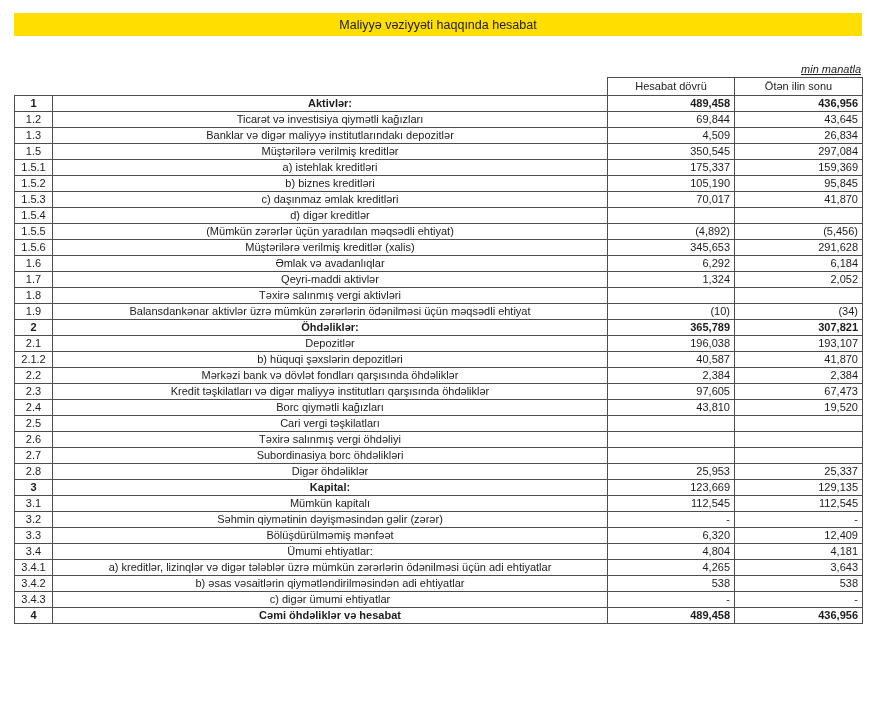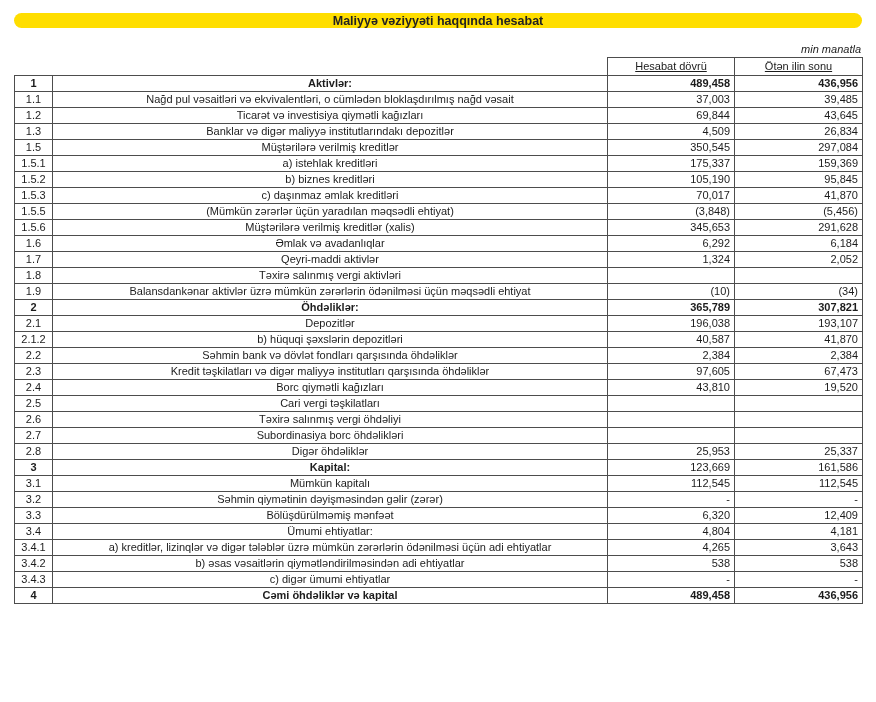--- a/index.html
+++ b/index.html
@@ -5,54 +5,54 @@
   * { box-sizing: border-box; }
   html, body {
     margin: 0; padding: 0;
     width: 876px; height: 702px;
     background: #ffffff;
     font-family: "Liberation Sans", sans-serif;
     color: #1c1c1c;
   }
   .banner {
     margin: 13px 14px 0 14px;
-    height: 15px;
+    height: 23px;
     background: #FFDE00;
     display: flex;
     align-items: center;
     justify-content: center;
     font-size: 12.5px;
-    font-weight: bold;
+    font-weight: normal;
     color: #222;
-    border-radius: 9px;
   }
   .unit-note {
-    margin: 15px 15px 2px 14px;
+    margin: 27px 15px 2px 14px;
     text-align: right;
     font-style: italic;
     font-size: 11px;
     color: #222;
+    text-decoration: underline;
   }
   table.fin {
     border-collapse: collapse;
     margin: 0 14px;
     width: 848px;
     table-layout: fixed;
     font-size: 11px;
   }
   table.fin td, table.fin th {
     border: 1px solid #4d4d4d;
     padding: 0 4px;
     height: 15px;
     line-height: 15px;
     overflow: hidden;
     white-space: nowrap;
     font-weight: normal;
   }
-  table.fin thead th { height: 17px; line-height: 17px; text-decoration: underline; }
+  table.fin thead th { height: 17px; line-height: 17px; }
   thead th.blank { border: none; background: #fff; }
   th.value-head { text-align: center; font-weight: bold; }
   td.c-num { text-align: center; }
   td.c-label { text-align: center; }
   td.c-val { text-align: right; }
   tr.sec td { font-weight: bold; }
   tr.sec-label td.c-num, tr.sec-label td.c-label { font-weight: bold; }
 </style>
 </head>
 <body>
@@ -79,26 +79,20 @@
     </tr>
   </thead>
   <tbody>
     <tr class="sec">
         <td class="c-num">1</td>
         <td class="c-label">Aktivlər:</td>
         <td class="c-val">489,458</td>
         <td class="c-val">436,956</td>
       </tr>
     <tr>
-        <td class="c-num">1.1</td>
-        <td class="c-label">Nağd pul vəsaitləri və ekvivalentləri, o cümlədən bloklaşdırılmış nağd vəsait</td>
-        <td class="c-val">37,003</td>
-        <td class="c-val">39,485</td>
-      </tr>
-    <tr>
         <td class="c-num">1.2</td>
         <td class="c-label">Ticarət və investisiya qiymətli kağızları</td>
         <td class="c-val">69,844</td>
         <td class="c-val">43,645</td>
       </tr>
     <tr>
         <td class="c-num">1.3</td>
         <td class="c-label">Banklar və digər maliyyə institutlarındakı depozitlər</td>
         <td class="c-val">4,509</td>
         <td class="c-val">26,834</td>
@@ -121,23 +115,29 @@
         <td class="c-val">105,190</td>
         <td class="c-val">95,845</td>
       </tr>
     <tr>
         <td class="c-num">1.5.3</td>
         <td class="c-label">c) daşınmaz əmlak kreditləri</td>
         <td class="c-val">70,017</td>
         <td class="c-val">41,870</td>
       </tr>
     <tr>
+        <td class="c-num">1.5.4</td>
+        <td class="c-label">d) digər kreditlər</td>
+        <td class="c-val"></td>
+        <td class="c-val"></td>
+      </tr>
+    <tr>
         <td class="c-num">1.5.5</td>
         <td class="c-label">(Mümkün zərərlər üçün yaradılan məqsədli ehtiyat)</td>
-        <td class="c-val">(3,848)</td>
+        <td class="c-val">(4,892)</td>
         <td class="c-val">(5,456)</td>
       </tr>
     <tr>
         <td class="c-num">1.5.6</td>
         <td class="c-label">Müştərilərə verilmiş kreditlər (xalis)</td>
         <td class="c-val">345,653</td>
         <td class="c-val">291,628</td>
       </tr>
     <tr>
         <td class="c-num">1.6</td>
@@ -176,21 +176,21 @@
         <td class="c-val">193,107</td>
       </tr>
     <tr>
         <td class="c-num">2.1.2</td>
         <td class="c-label">b) hüquqi şəxslərin depozitləri</td>
         <td class="c-val">40,587</td>
         <td class="c-val">41,870</td>
       </tr>
     <tr>
         <td class="c-num">2.2</td>
-        <td class="c-label">Səhmin bank və dövlət fondları qarşısında öhdəliklər</td>
+        <td class="c-label">Mərkəzi bank və dövlət fondları qarşısında öhdəliklər</td>
         <td class="c-val">2,384</td>
         <td class="c-val">2,384</td>
       </tr>
     <tr>
         <td class="c-num">2.3</td>
         <td class="c-label">Kredit təşkilatları və digər maliyyə institutları qarşısında öhdəliklər</td>
         <td class="c-val">97,605</td>
         <td class="c-val">67,473</td>
       </tr>
     <tr>
@@ -220,21 +220,21 @@
     <tr>
         <td class="c-num">2.8</td>
         <td class="c-label">Digər öhdəliklər</td>
         <td class="c-val">25,953</td>
         <td class="c-val">25,337</td>
       </tr>
     <tr class="sec-label">
         <td class="c-num">3</td>
         <td class="c-label">Kapital:</td>
         <td class="c-val">123,669</td>
-        <td class="c-val">161,586</td>
+        <td class="c-val">129,135</td>
       </tr>
     <tr>
         <td class="c-num">3.1</td>
         <td class="c-label">Mümkün kapitalı</td>
         <td class="c-val">112,545</td>
         <td class="c-val">112,545</td>
       </tr>
     <tr>
         <td class="c-num">3.2</td>
         <td class="c-label">Səhmin qiymətinin dəyişməsindən gəlir (zərər)</td>
@@ -266,18 +266,18 @@
         <td class="c-val">538</td>
       </tr>
     <tr>
         <td class="c-num">3.4.3</td>
         <td class="c-label">c) digər ümumi ehtiyatlar</td>
         <td class="c-val">-</td>
         <td class="c-val">-</td>
       </tr>
     <tr class="sec">
         <td class="c-num">4</td>
-        <td class="c-label">Cəmi öhdəliklər və kapital</td>
+        <td class="c-label">Cəmi öhdəliklər və hesabat</td>
         <td class="c-val">489,458</td>
         <td class="c-val">436,956</td>
       </tr>
   </tbody>
 </table>
 
 </body></html>

